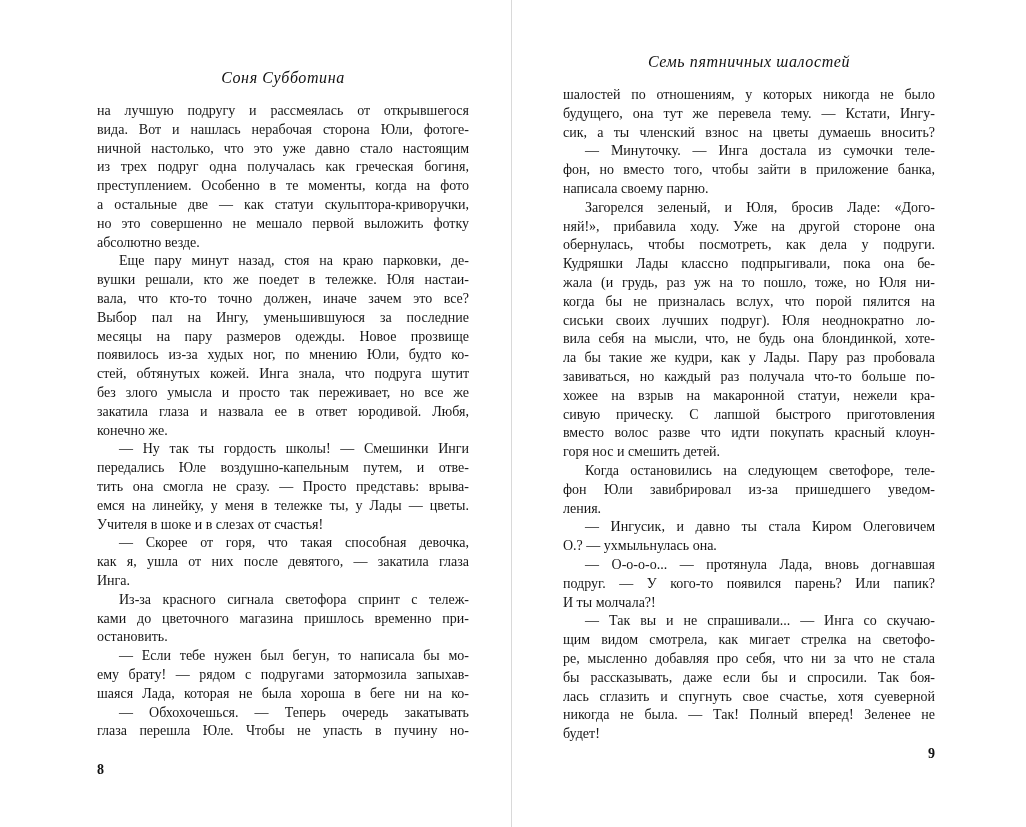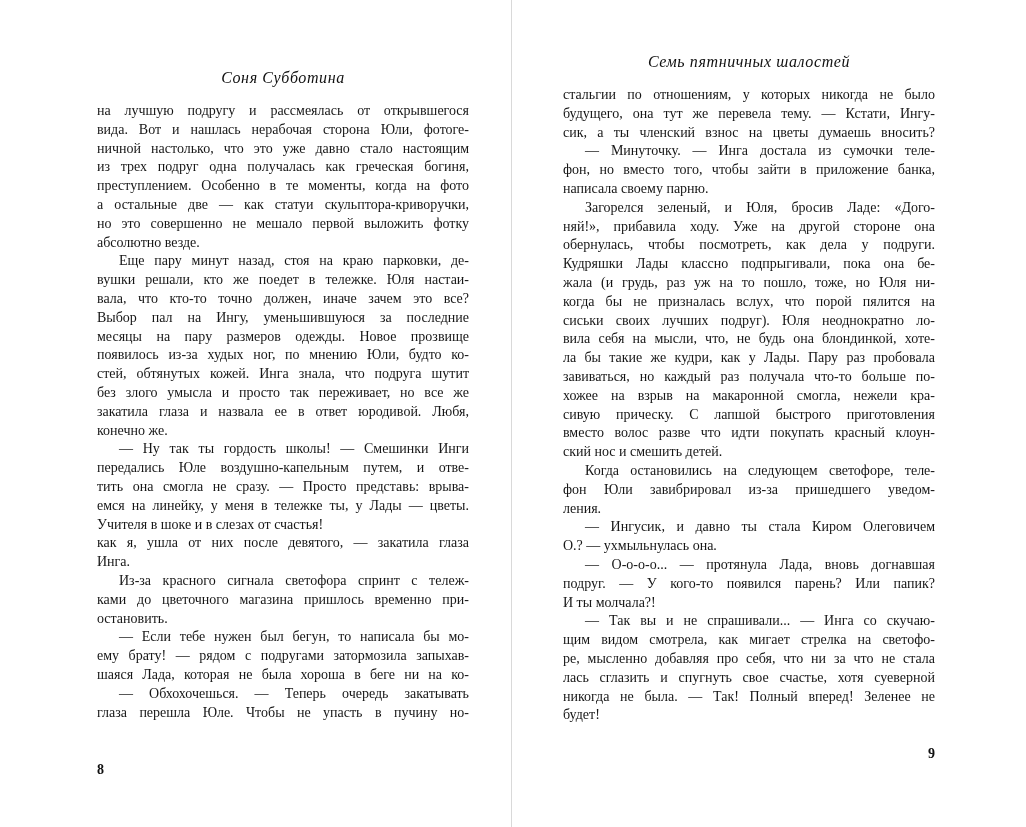--- a/index.html
+++ b/index.html
@@ -109,20 +109,21 @@
           <div class="line end">конечно же.</div>
         </div>
         <div class="para">
           <div class="line indent">— Ну так ты гордость школы! — Смешинки Инги</div>
           <div class="line">передались Юле воздушно-капельным путем, и отве-</div>
           <div class="line">тить она смогла не сразу. — Просто представь: врыва-</div>
           <div class="line">емся на линейку, у меня в тележке ты, у Лады — цветы.</div>
           <div class="line end">Учителя в шоке и в слезах от счастья!</div>
         </div>
         <div class="para">
+          <div class="line indent">— Скорее от горя, что такая способная девочка,</div>
           <div class="line">как я, ушла от них после девятого, — закатила глаза</div>
           <div class="line end">Инга.</div>
         </div>
         <div class="para">
           <div class="line indent">Из-за красного сигнала светофора спринт с тележ-</div>
           <div class="line">ками до цветочного магазина пришлось временно при-</div>
           <div class="line end">остановить.</div>
         </div>
         <div class="para">
           <div class="line indent">— Если тебе нужен был бегун, то написала бы мо-</div>
@@ -136,63 +137,64 @@
       </div>
     <div class="folio folio-left">8</div>
   </div>
 
   <div class="divider"></div>
 
   <div class="page page-right">
     <div class="running-head">Семь пятничных шалостей</div>
     <div class="body-block" id="right-body">
         <div class="para">
-          <div class="line">стальгии по отношениям, у которых никогда не было</div>
+          <div class="line">шалостей по отношениям, у которых никогда не было</div>
           <div class="line">будущего, она тут же перевела тему. — Кстати, Ингу-</div>
           <div class="line">сик, а ты членский взнос на цветы думаешь вносить?</div>
         </div>
         <div class="para">
           <div class="line indent">— Минуточку. — Инга достала из сумочки теле-</div>
           <div class="line">фон, но вместо того, чтобы зайти в приложение банка,</div>
           <div class="line end">написала своему парню.</div>
         </div>
         <div class="para">
           <div class="line indent">Загорелся зеленый, и Юля, бросив Ладе: «Дого-</div>
           <div class="line">няй!», прибавила ходу. Уже на другой стороне она</div>
           <div class="line">обернулась, чтобы посмотреть, как дела у подруги.</div>
           <div class="line">Кудряшки Лады классно подпрыгивали, пока она бе-</div>
           <div class="line">жала (и грудь, раз уж на то пошло, тоже, но Юля ни-</div>
           <div class="line">когда бы не призналась вслух, что порой пялится на</div>
           <div class="line">сиськи своих лучших подруг). Юля неоднократно ло-</div>
           <div class="line">вила себя на мысли, что, не будь она блондинкой, хоте-</div>
           <div class="line">ла бы такие же кудри, как у Лады. Пару раз пробовала</div>
           <div class="line">завиваться, но каждый раз получала что-то больше по-</div>
-          <div class="line">хожее на взрыв на макаронной смогла, нежели кра-</div>
+          <div class="line">хожее на взрыв на макаронной статуи, нежели кра-</div>
           <div class="line">сивую прическу. С лапшой быстрого приготовления</div>
           <div class="line">вместо волос разве что идти покупать красный клоун-</div>
-          <div class="line end">ский нос и смешить детей.</div>
+          <div class="line end">горя нос и смешить детей.</div>
         </div>
         <div class="para">
           <div class="line indent">Когда остановились на следующем светофоре, теле-</div>
           <div class="line">фон Юли завибрировал из-за пришедшего уведом-</div>
           <div class="line end">ления.</div>
         </div>
         <div class="para">
           <div class="line indent">— Ингусик, и давно ты стала Киром Олеговичем</div>
           <div class="line end">О.? — ухмыльнулась она.</div>
         </div>
         <div class="para">
           <div class="line indent">— О-о-о-о... — протянула Лада, вновь догнавшая</div>
           <div class="line">подруг. — У кого-то появился парень? Или папик?</div>
           <div class="line end">И ты молчала?!</div>
         </div>
         <div class="para">
           <div class="line indent">— Так вы и не спрашивали... — Инга со скучаю-</div>
           <div class="line">щим видом смотрела, как мигает стрелка на светофо-</div>
           <div class="line">ре, мысленно добавляя про себя, что ни за что не стала</div>
+          <div class="line">бы рассказывать, даже если бы и спросили. Так боя-</div>
           <div class="line">лась сглазить и спугнуть свое счастье, хотя суеверной</div>
           <div class="line">никогда не была. — Так! Полный вперед! Зеленее не</div>
           <div class="line end">будет!</div>
         </div>
       </div>
     <div class="folio folio-right">9</div>
   </div>
 
 </div>
 

